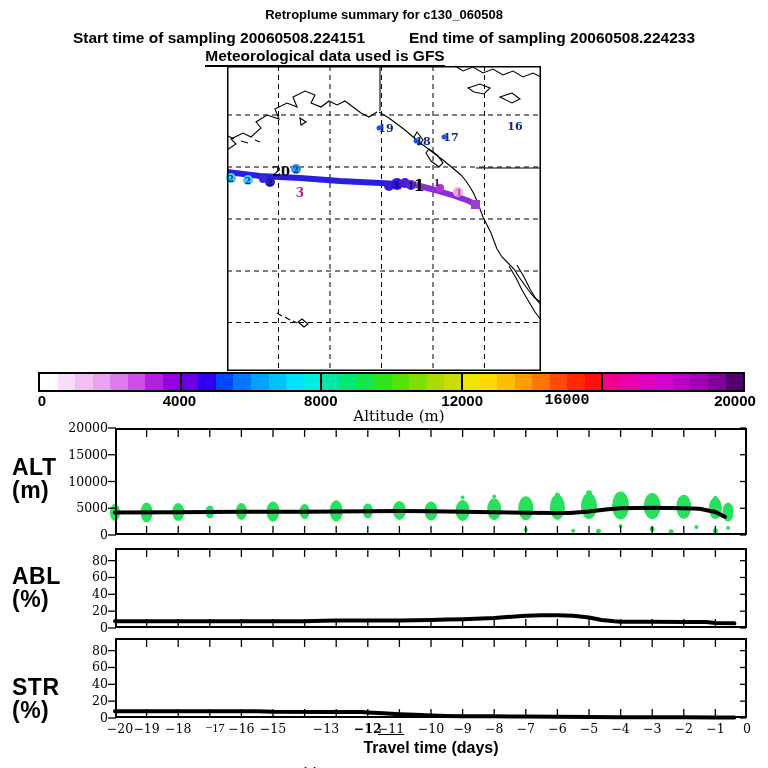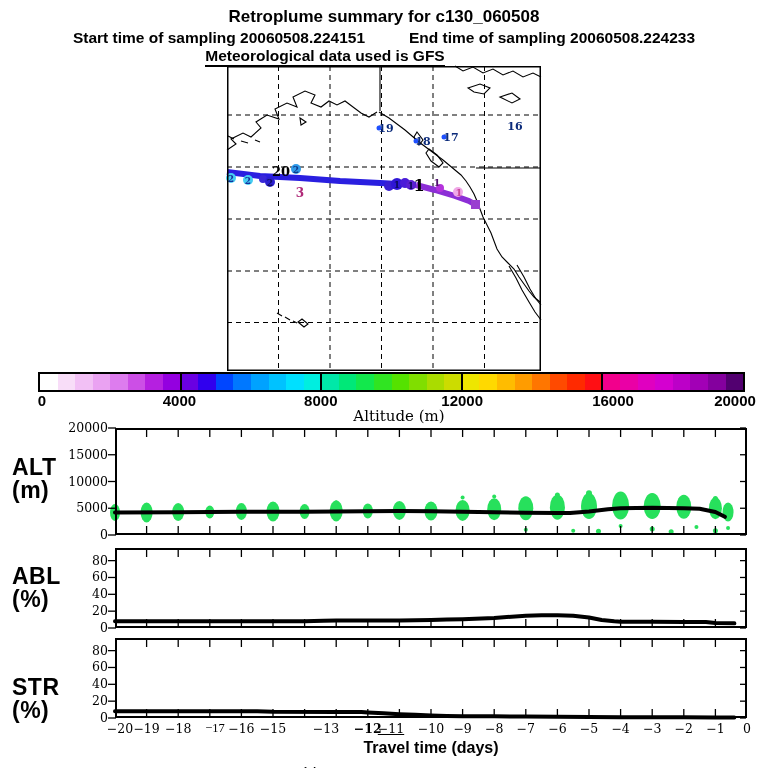--- a/index.html
+++ b/index.html
@@ -1,19 +1,19 @@
 <!DOCTYPE html>
 <html><head>
 <meta charset="utf-8">
 <style>
   html,body{margin:0;padding:0}
   body{width:768px;height:768px;background:#fff;position:relative;overflow:hidden;
        font-family:"Liberation Sans",sans-serif;color:#000}
   .hdr{position:absolute;left:0;width:768px;text-align:center;font-weight:bold;white-space:nowrap}
-  .title{top:7px;font-size:17px}
+  .title{top:7px;font-size:13px}
   .sub{top:29px;font-size:15.5px}
   .sub .gap{display:inline-block;width:44px}
   .met{top:47px;font-size:15.5px;padding-right:118px;box-sizing:border-box}
   .met-inner{display:inline-block;border-bottom:2px solid #000;padding-bottom:0px}
   #map{position:absolute;left:227px;top:66px;width:314px;height:305px;overflow:visible}
   #cbar{position:absolute;left:38px;top:372px;width:707px;height:20px;border:2px solid #000;
         box-sizing:border-box;display:flex}
   .cbseg{flex:1 1 auto}
   .cbdiv{position:absolute;top:0;bottom:0;width:2px;background:#000}
   .cb-lab{position:absolute;top:392px;font-size:15px;font-weight:bold;transform:translateX(-50%)}
@@ -153,21 +153,21 @@
     <div class="cbdiv" style="left: calc(20% - 1px);"></div>
     <div class="cbdiv" style="left: calc(40% - 1px);"></div>
     <div class="cbdiv" style="left: calc(60% - 1px);"></div>
     <div class="cbdiv" style="left: calc(80% - 1px);"></div>
   </div>
 <div id="cbar-labels">
     <span class="cb-lab" style="left: 42px;">0</span>
     <span class="cb-lab" style="left: 179.4px;">4000</span>
     <span class="cb-lab" style="left: 320.8px;">8000</span>
     <span class="cb-lab" style="left: 462.2px;">12000</span>
-    <span class="cb-lab" style="left: 613px;">16000</span>
+    <span class="cb-lab" style="left: 567px; font-family: Liberation Mono, monospace;">16000</span>
     <span class="cb-lab" style="left: 735px;">20000</span>
   </div>
 <div class="cbar-title">Altitude (m)</div>
 
 <div class="axis-label" style="top:456px">
   <div>ALT</div>
   <div>(m)</div>
 </div>
 <div class="axis-label" style="top:565px">
   <div>ABL</div>

